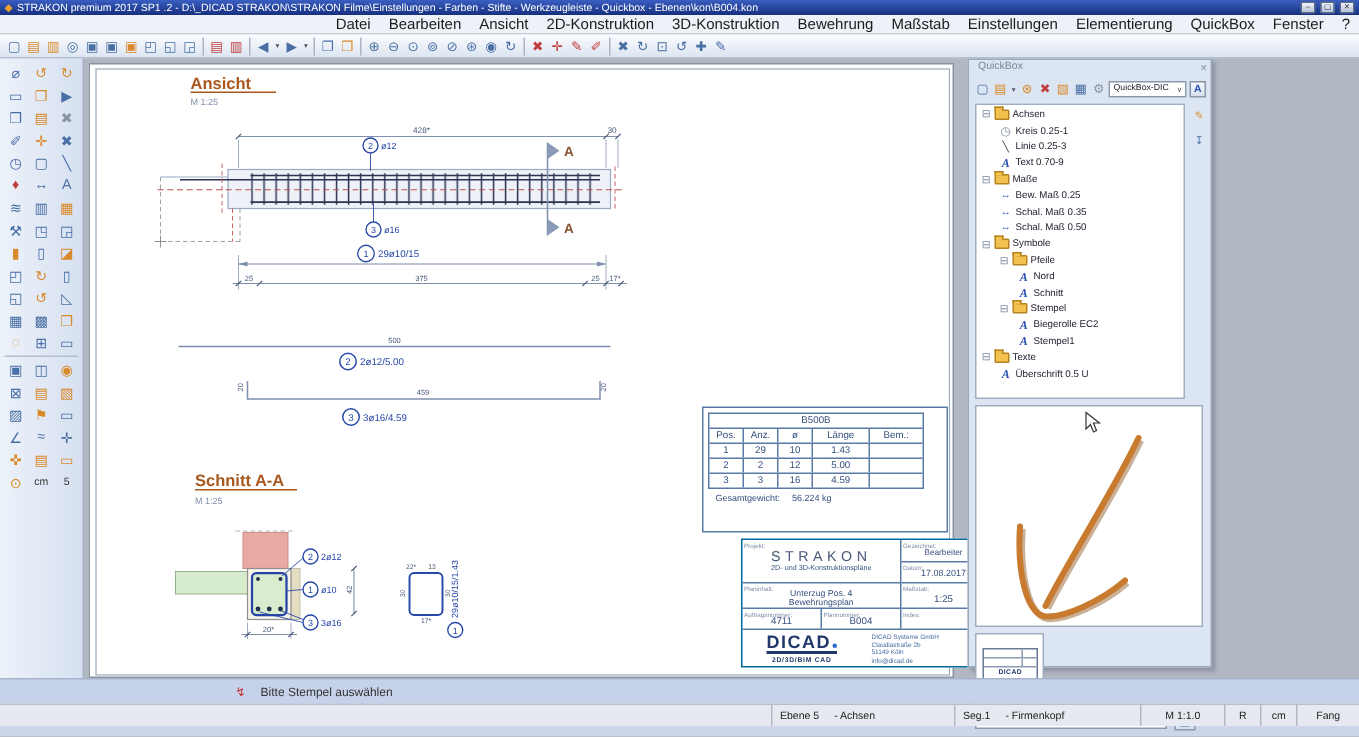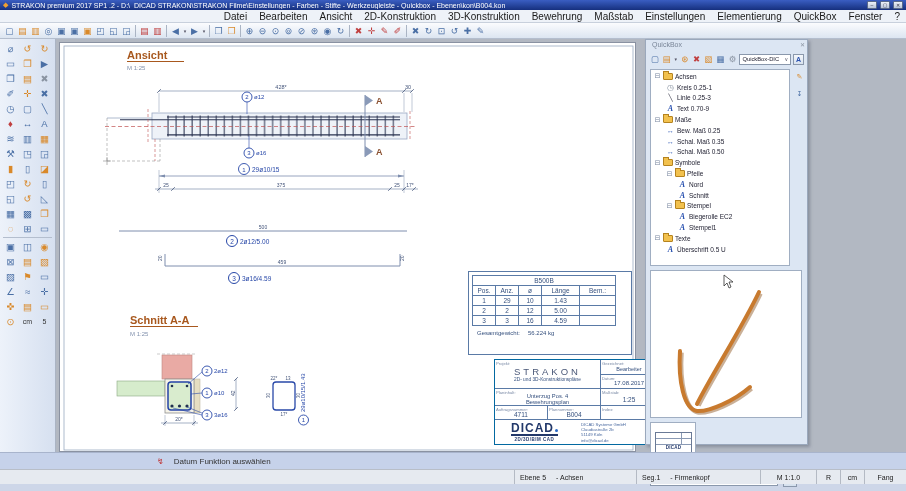--- a/index.html
+++ b/index.html
@@ -644,21 +644,21 @@
     </div>
 
     <input class="qb-input" type="text" style="">
     <div class="qb-save">
         <span class="b">▣</span>
       </div>
   </div>
 
   <div class="promptbar">
     <span class="pmark">↯</span>
-    <span class="ptext">Datum Funktion auswählen</span>
+    <span class="ptext">Bitte Stempel auswählen</span>
   </div>
 
   <div class="statusbar">
     <div class="spacer"></div>
     <div class="seg" style="width:122px">
       <span>Ebene 5</span>
       <span>- Achsen</span>
     </div>
     <div class="seg" style="width:124px">
       <span>Seg.1</span>

